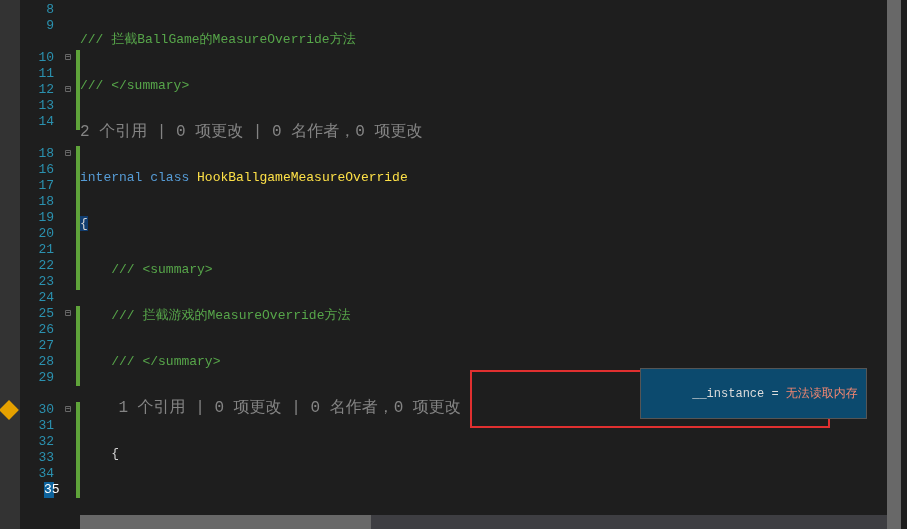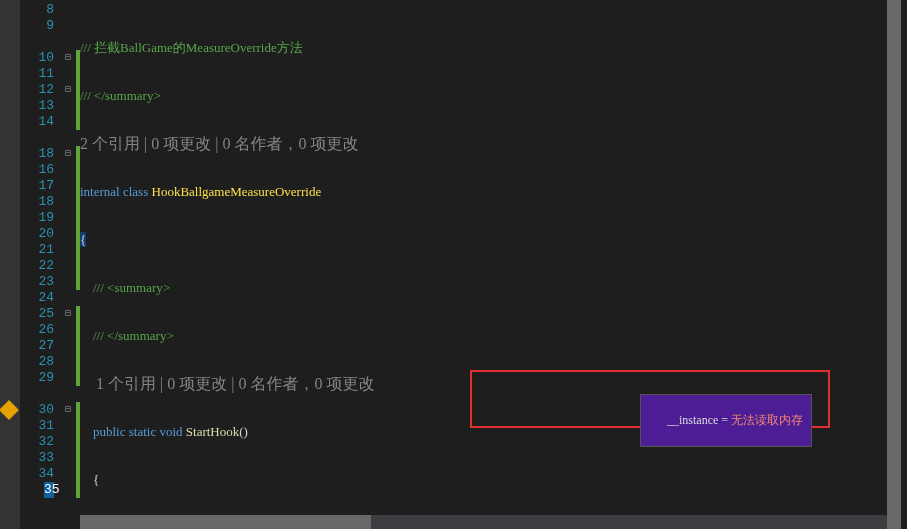--- a/index.html
+++ b/index.html
@@ -61,25 +61,24 @@
     background: #1e1e1e;
     padding-top: 2px;
   }
   .change-margin div {
     height: 16px;
   }
   .change-margin .mod { background: #5fa33a; }
   .code-area {
     flex: 1;
     background: #1e1e1e;
-    padding-top: 8px;
+    padding-top: 2px;
     position: relative;
     white-space: pre;
     overflow: hidden;
-    font-family: Liberation Serif, serif;
   }
   .code-line {
     height: 16px;
     line-height: 16px;
   }
   .kw { color: #569cd6; }
   .type { color: #fde047; }
   .comment { color: #57a64a; }
   .ident { color: #dcdcaa; }
   .codelens { color: #848484; font-size: 16px; }
@@ -89,22 +88,22 @@
     border: 2px solid #e03030;
     left: 390px;
     top: 370px;
     width: 360px;
     height: 58px;
     pointer-events: none;
   }
   .tooltip {
     position: absolute;
     left: 560px;
-    top: 394px;
-    background: #4c1d95;
+    top: 368px;
+    background: #0c4a6e;
     color: #dcdcdc;
     padding: 2px 8px;
     font-size: 12px;
     border: 1px solid #555;
   }
   .tooltip .err { color: #f48771; }
   .scrollbar-v {
     position: absolute;
     right: 6px;
     top: 0;
@@ -245,23 +244,23 @@
       <div class="mod"></div>
   </div>
 
   <div class="code-area">
     <div class="code-line"><span class="comment"><span>///</span><span> 拦截BallGame的MeasureOverride方法</span></span></div>
     <div class="code-line"><span class="comment"><span>///</span><span> &lt;/summary&gt;</span></span></div>
     <div class="code-line codelens">2 个引用 | 0 项更改 | 0 名作者，0 项更改</div>
     <div class="code-line"><span class="kw">internal</span> <span class="kw">class</span> <span class="type">HookBallgameMeasureOverride</span></div>
     <div class="code-line"><span class="brace-hl">{</span></div>
     <div class="code-line">    <span class="comment"><span>///</span><span> &lt;summary&gt;</span></span></div>
+    <div class="code-line">    <span class="comment"><span>///</span><span> 拦截游戏的MeasureOverride方法</span></span></div>
     <div class="code-line">    <span class="comment"><span>///</span><span> &lt;/summary&gt;</span></span></div>
     <div class="code-line codelens">    <span>1 个引用 | 0 项更改 | 0 名作者，0 项更改</span></div>
-    <div class="code-line">    <span class="kw">public</span> <span class="kw">static</span> <span class="kw">void</span> <span class="ident">StartHook</span><span>()</span></div>
     <div class="code-line">    <span>{</span></div>
     
     
     
     
     
     
     
     
     

